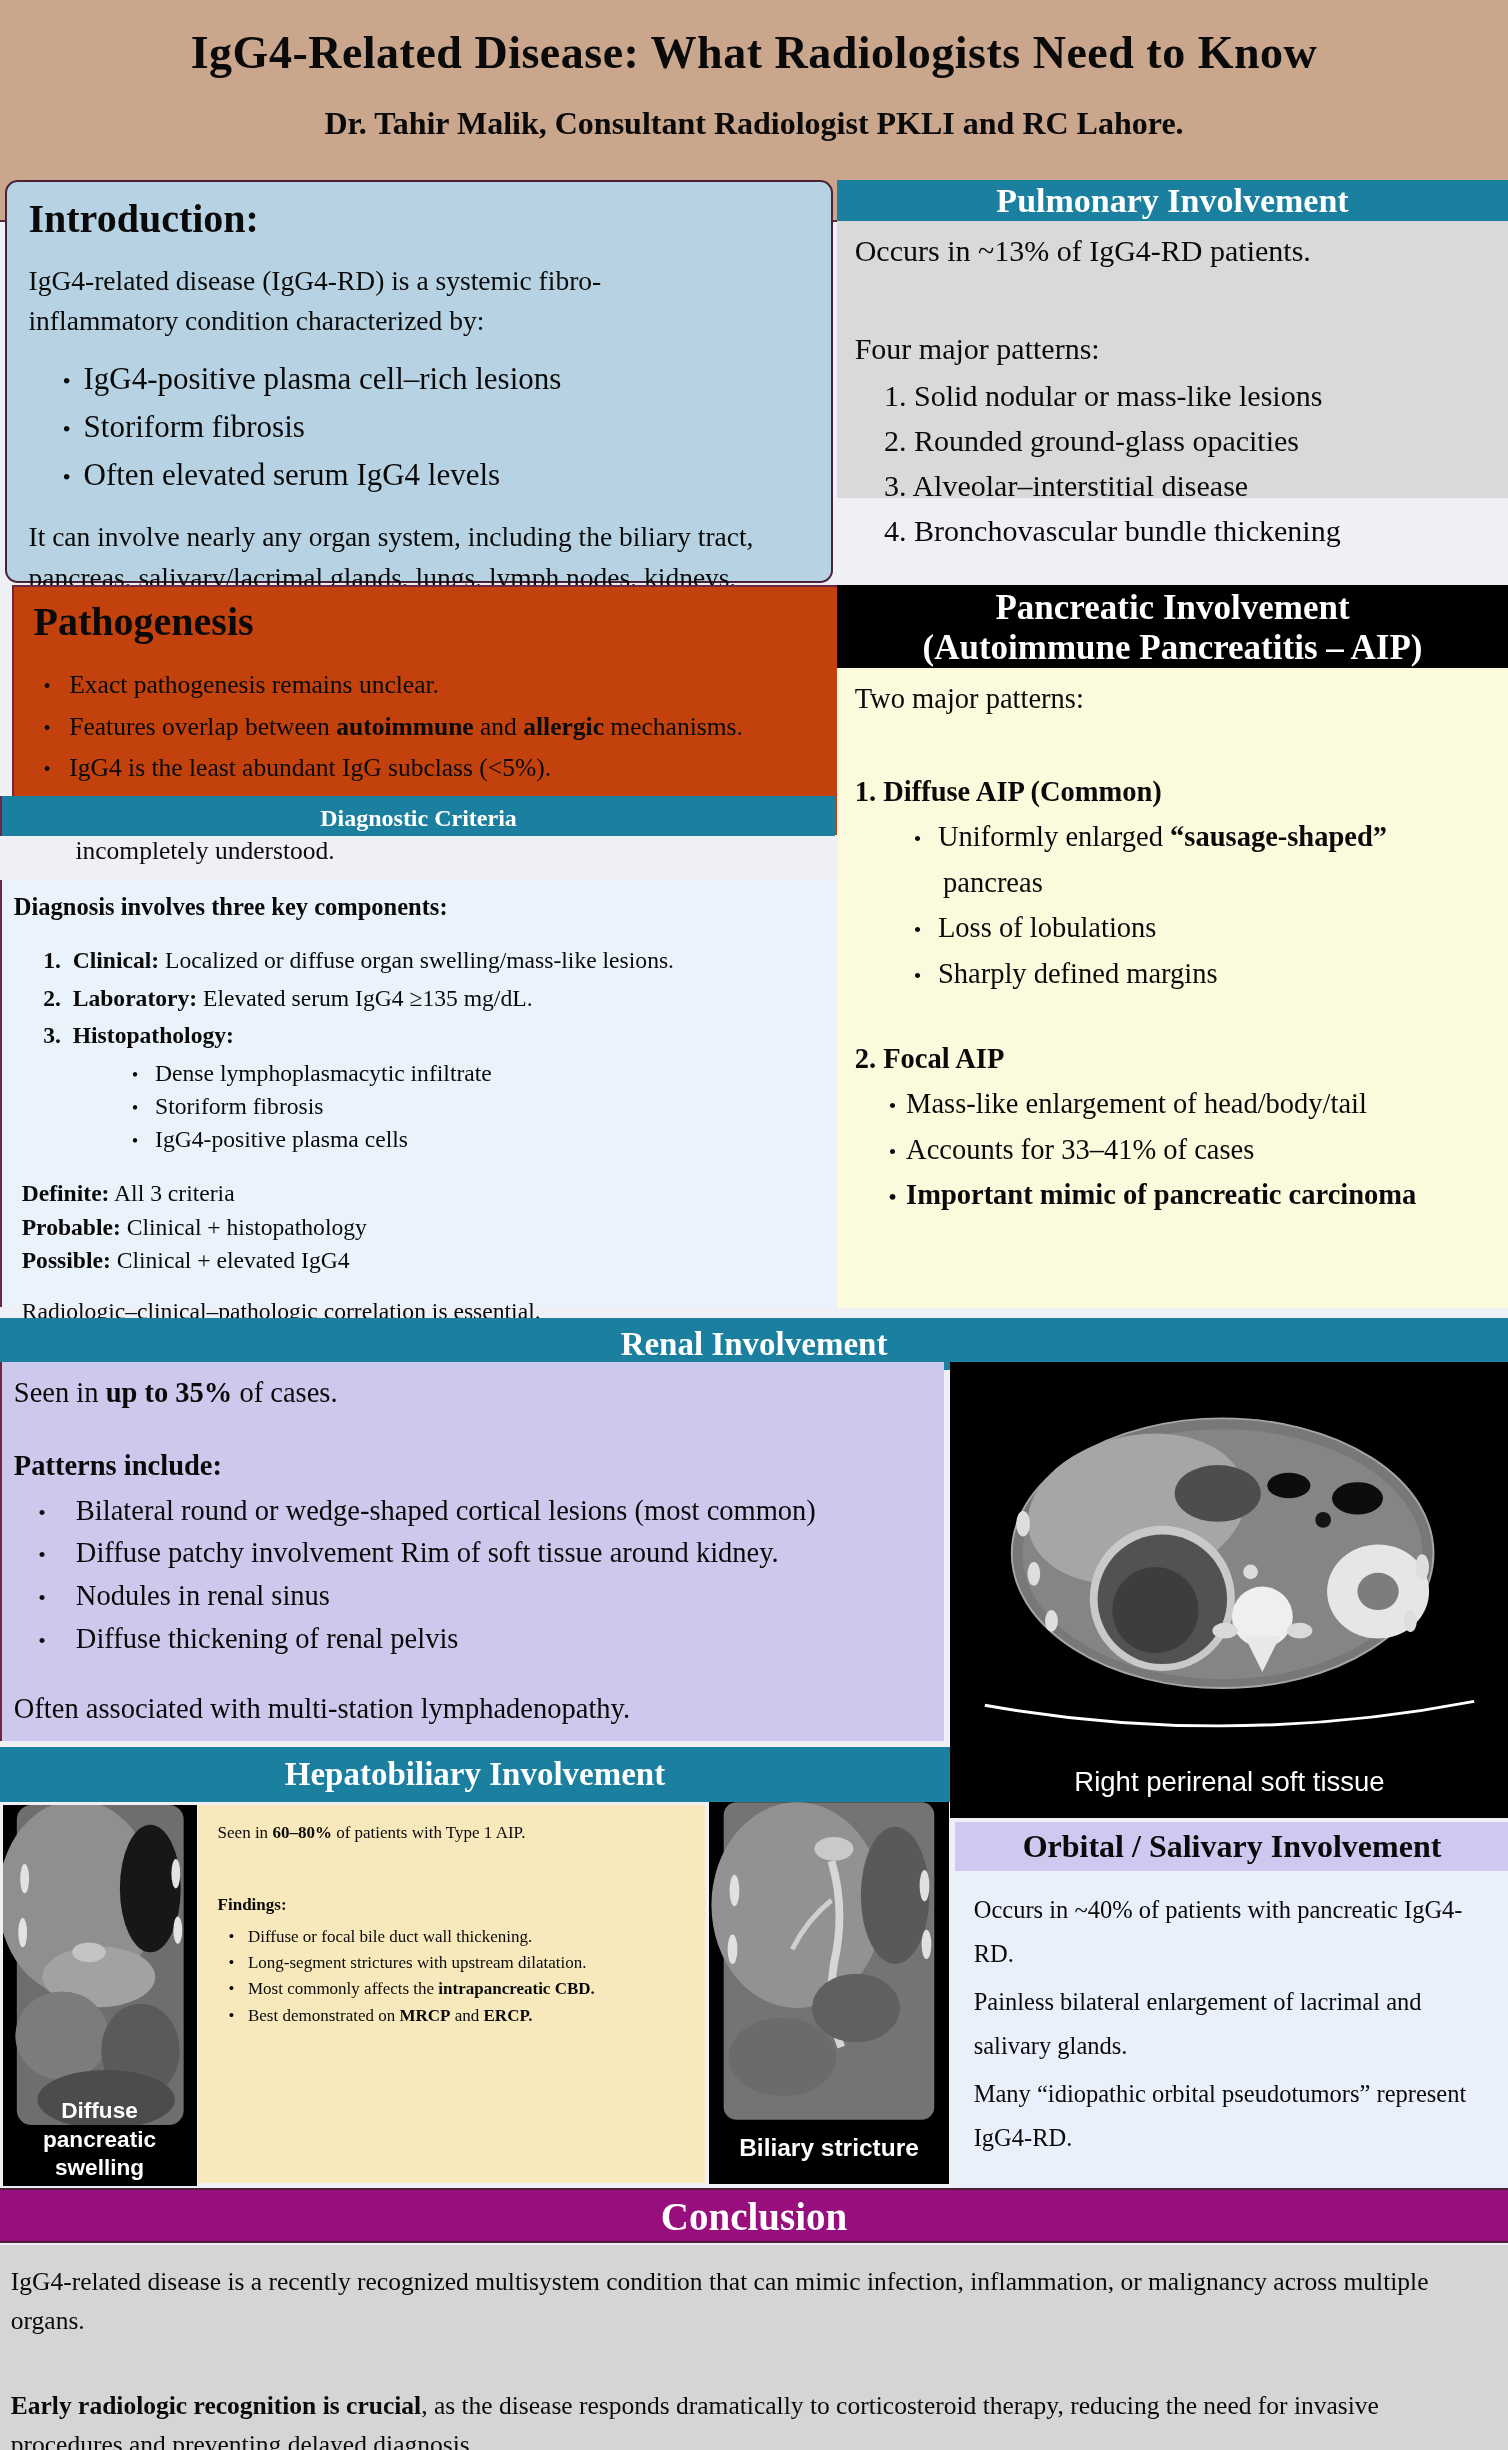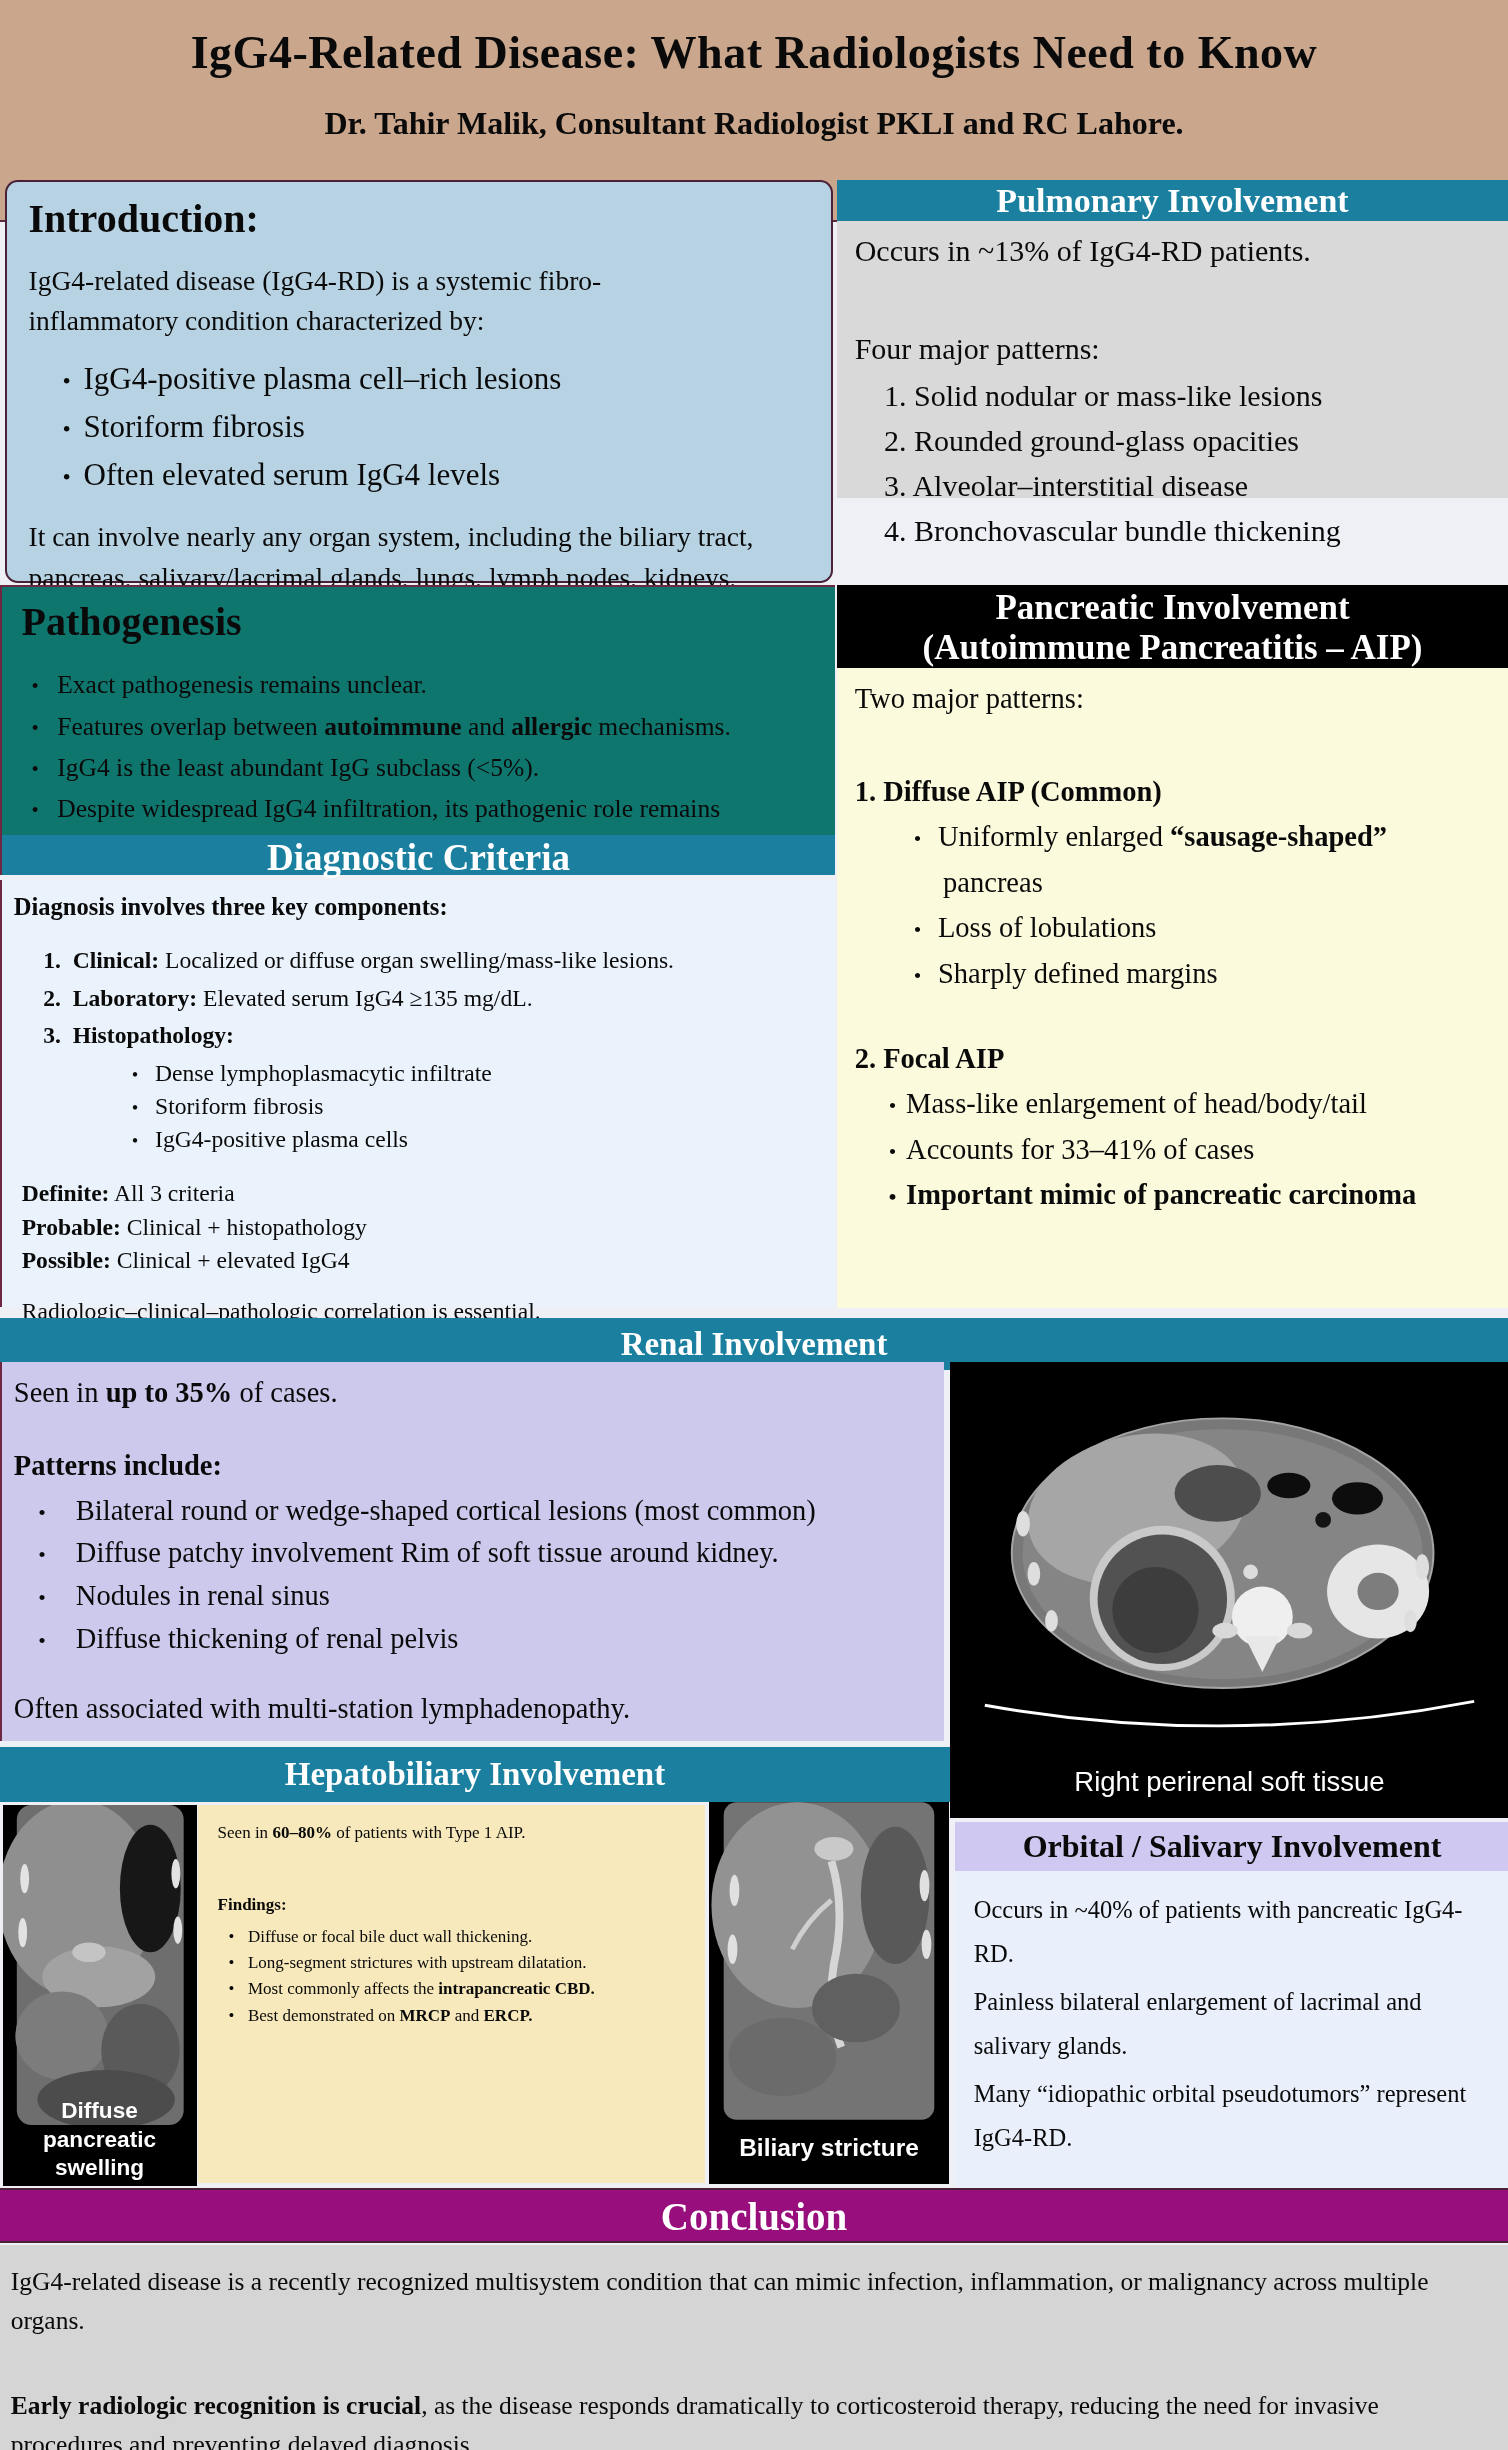--- a/index.html
+++ b/index.html
@@ -36,34 +36,34 @@
   }
   .intro-heading { font-size:40px; font-weight:bold; margin-bottom:19px; }
   .intro-para { font-size:27.5px; line-height:1.45; max-width:648px; }
   .intro-para2 { font-size:27.5px; line-height:1.5; max-width:785px; margin-top:16.7px; }
   .intro-list { list-style:none; margin:14.7px 0 0 34px; }
   .intro-list li { font-size:31px; line-height:1.55; }
   .intro-list li::before { content:"•"; margin-right:12.8px; font-size:23.6px; }
 
   
   .path-panel {
-    left:0; top:585px; width:835px; height:250px;
-    background:#0f766e;
+    left:12px; top:585px; width:835px; height:250px;
+    background:#c2410c;
     border-left:2.9px solid #6e2742; border-top:2px solid #6e2742;
     padding:10.8px 19.6px;
   }
   .path-heading { font-size:40px; font-weight:bold; margin-bottom:19.6px; }
   .path-list { list-style:none; margin-left:9.8px; }
   .path-list li { font-size:25.5px; line-height:1.62; padding-left:32px; text-indent:-32px; }
   .path-list li::before { content:"•"; margin-right:18.7px; font-size:20.6px; }
 
   
   .diag-header {
-    left:0; top:835px; width:835px; height:40px;
-    font-size:37px; line-height:45px;
+    left:0; top:796px; width:835px; height:40px;
+    font-size:24px; line-height:45px;
     border-left:2.9px solid #6e2742;
   }
   .diag-body {
     left:0; top:880px; width:835px; height:427px;
     background:#eaf2fb; border-left:2.9px solid #6e2742;
     padding:12.8px 19.6px 0 11.8px;
     font-size:23.6px;
   }
   .diag-intro { font-weight:bold; font-size:24.5px; margin-bottom:23.6px; }
   .diag-item { margin:3.9px 0 3.9px 29.4px; line-height:1.42; }

